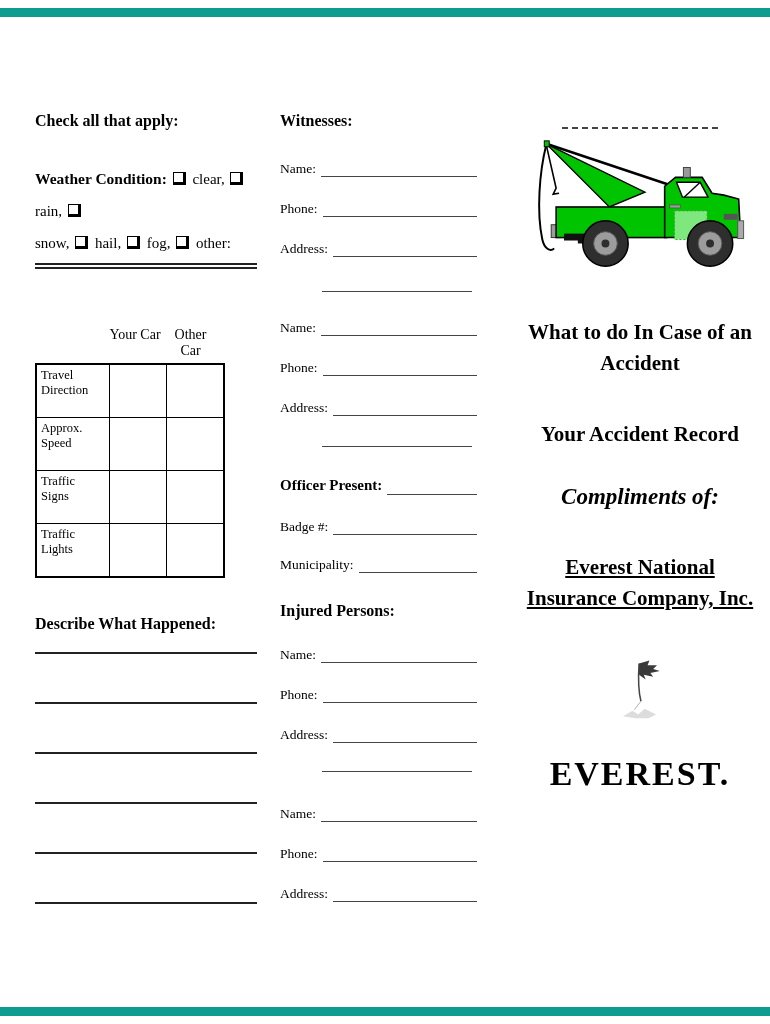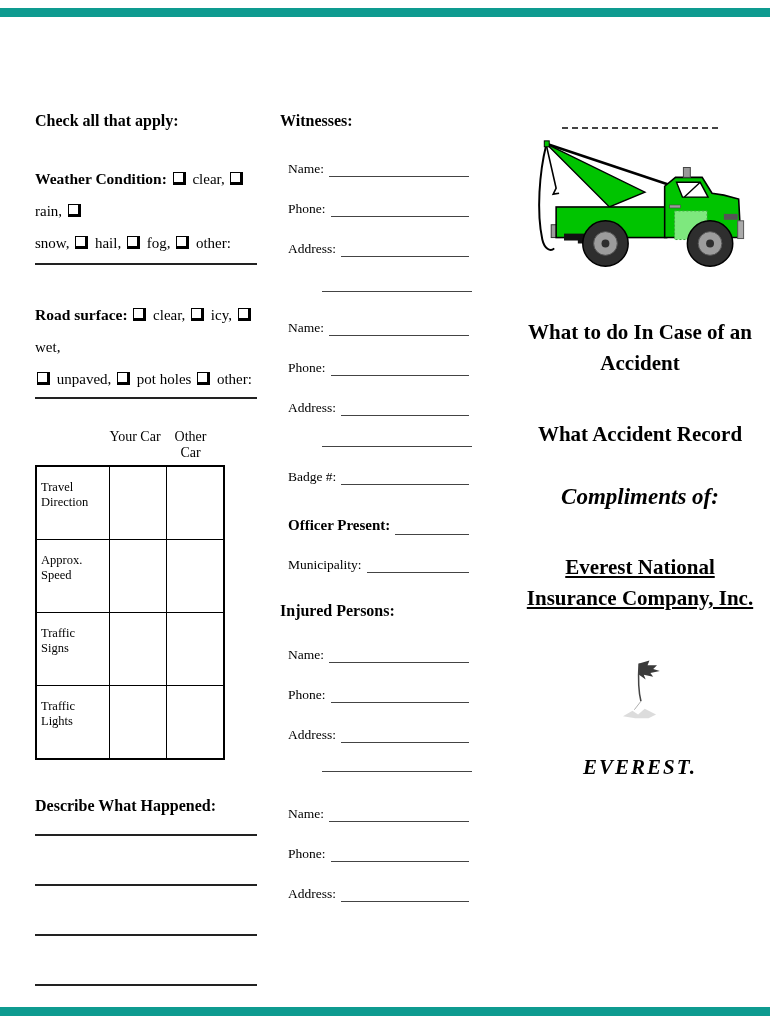--- a/index.html
+++ b/index.html
@@ -18,40 +18,40 @@
 
   .h{font-weight:bold;font-size:16px;line-height:20px;}
   .optline{font-size:15px;line-height:32px;margin:0;}
   .optline b{font-size:15.5px;}
   .cb{display:inline-block;width:9px;height:9px;border:1px solid #000;
       border-right-width:3px;border-bottom-width:3px;margin:0 3px 0 2px;
       background:#fff;vertical-align:-1px;}
   .blank-line{border-bottom:2px solid #222;height:0;width:222px;}
 
   .tbl-head{display:flex;padding-left:72px;font-size:14px;margin-top:30px;}
-  .tbl-head span{display:block;text-align:center;}
+  .tbl-head span{display:block;text-align:center;margin-top:28px;}
   .tbl-head .c1{width:56px;}
   .tbl-head .c2{width:55px;}
   table.grid{border-collapse:collapse;margin-top:4px;}
   table.grid td{border:1.5px solid #000;height:46px;vertical-align:top;
-    font-size:12.5px;padding:13px 4px;}
+    font-size:12.5px;padding:3px 4px;}
   table.grid{border:2px solid #000;}
   td.lbl{width:64px;}
   td.cell{width:48px;}
 
-  .frow{display:flex;font-size:13.5px;height:18px;margin:8px;}
+  .frow{display:flex;font-size:13.5px;height:18px;margin:0;}
   .frow .fl{white-space:nowrap;}
   .frow .fill{flex:1;border-bottom:1.5px solid #444;margin:0 0 2px 5px;}
   .frow.bold .fl{font-weight:bold;font-size:15px;}
   .cont{border-bottom:1.5px solid #444;height:0;margin-left:42px;width:150px;}
 
   .dash{border-bottom:2px dashed #444;width:156px;margin:16px auto 0;}
   .rtitle{font-weight:bold;font-size:21px;line-height:31px;}
   .rital{font-weight:bold;font-style:italic;font-size:23px;}
-  .wordmark{font-style:italic;font-weight:bold;font-size:21px;
+  .wordmark{font-weight:bold;font-size:34px;
     letter-spacing:2px;font-family:"Liberation Serif",serif;}
 </style>
 </head>
 <body>
 
 <div class="bar top"></div>
 <div class="bar bottom"></div>
 
 <div class="col col-left">
   <div class="h">Check all that apply:</div>
@@ -66,35 +66,20 @@
     <span>snow,</span>
     <span class="cb"></span>
     <span>hail,</span>
     <span class="cb"></span>
     <span>fog,</span>
     <span class="cb"></span>
     <span>other:</span>
   </p>
   <div class="blank-line" style="margin-top:4px;"></div>
 
-  <p class="optline" style="margin-top:34px;">
-    <b>Road surface:</b>
-    <span class="cb"></span>
-    <span>clear,</span>
-    <span class="cb"></span>
-    <span>icy,</span>
-    <span class="cb"></span>
-    <span>wet,</span><br>
-    <span class="cb"></span>
-    <span>unpaved,</span>
-    <span class="cb"></span>
-    <span>pot holes</span>
-    <span class="cb"></span>
-    <span>other:</span>
-  </p>
   <div class="blank-line" style="margin-top:2px;"></div>
 
   <div class="tbl-head">
     <span class="c1">Your Car</span>
     <span class="c2">Other Car</span>
   </div>
   <table class="grid">
     <tbody>
         <tr>
       <td class="lbl">Travel Direction</td>
@@ -153,26 +138,26 @@
   <div class="frow" style="margin-top:22px;">
     <span class="fl">Phone:</span>
     <div class="fill"></div>
   </div>
   <div class="frow" style="margin-top:22px;">
     <span class="fl">Address:</span>
     <div class="fill"></div>
   </div>
   <div class="cont" style="margin-top:28px;"></div>
 
-  <div class="frow" style="margin-top:22px;">
-    <span class="fl">Badge #:</span>
-    <div class="fill"></div>
-  </div>
   <div class="frow bold" style="margin-top:30px;height:20px;">
     <span class="fl">Officer Present:</span>
+    <div class="fill"></div>
+  </div>
+  <div class="frow" style="margin-top:22px;">
+    <span class="fl">Badge #:</span>
     <div class="fill"></div>
   </div>
   <div class="frow" style="margin-top:20px;">
     <span class="fl">Municipality:</span>
     <div class="fill"></div>
   </div>
 
   <div class="h" style="margin-top:26px;">Injured Persons:</div>
 
   <div class="frow" style="margin-top:26px;">
@@ -237,21 +222,21 @@
 
     <circle cx="80" cy="114" r="23" fill="#2e2e2e" stroke="#000" stroke-width="1.5"></circle>
     <circle cx="80" cy="114" r="12" fill="#9c9c9c" stroke="#555" stroke-width="1"></circle>
     <circle cx="80" cy="114" r="4" fill="#2e2e2e"></circle>
     <circle cx="186" cy="114" r="23" fill="#2e2e2e" stroke="#000" stroke-width="1.5"></circle>
     <circle cx="186" cy="114" r="12" fill="#9c9c9c" stroke="#555" stroke-width="1"></circle>
     <circle cx="186" cy="114" r="4" fill="#2e2e2e"></circle>
   </svg>
 
   <div class="rtitle" style="margin-top:34px;">What to do In Case of an Accident</div>
-  <div class="rtitle" style="margin-top:40px;">What Accident Record</div>
+  <div class="rtitle" style="margin-top:40px;">Your Accident Record</div>
   <div class="rital" style="margin-top:34px;">Compliments of:</div>
   <div class="rtitle" style="margin-top:42px;text-decoration:underline;">Everest National Insurance Company, Inc.</div>
 
   <svg width="70" height="85" viewBox="0 0 70 90" style="margin-top:40px;">
     <path d="M34,10 C33,25 33,38 36,50" fill="none" stroke="#444" stroke-width="1.6"></path>
     <polygon points="34,10 45,7 43,12 53,12 49,16 56,18 46,20 49,24 39,22 41,27 34,22" fill="#3a3a3a"></polygon>
     <path d="M36,50 L29,59" stroke="#aaa" stroke-width="1"></path>
     <polygon points="17,66 27,60 33,64 40,58 52,64 44,68 30,68" fill="#c9c9c9" opacity="0.65"></polygon>
   </svg>
 

